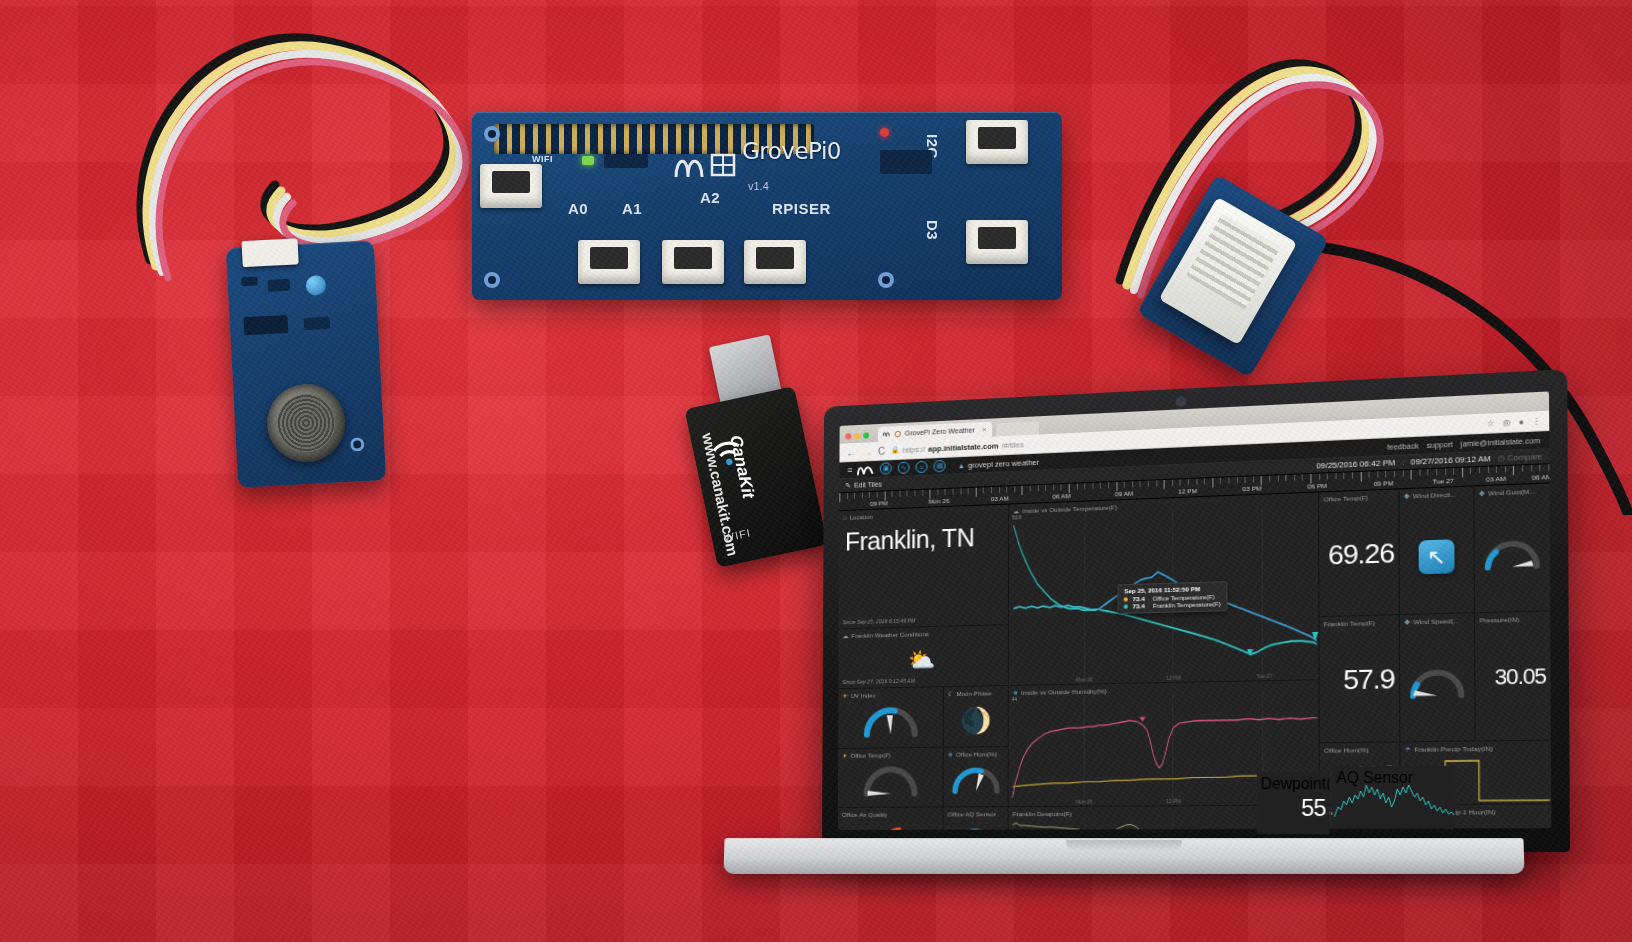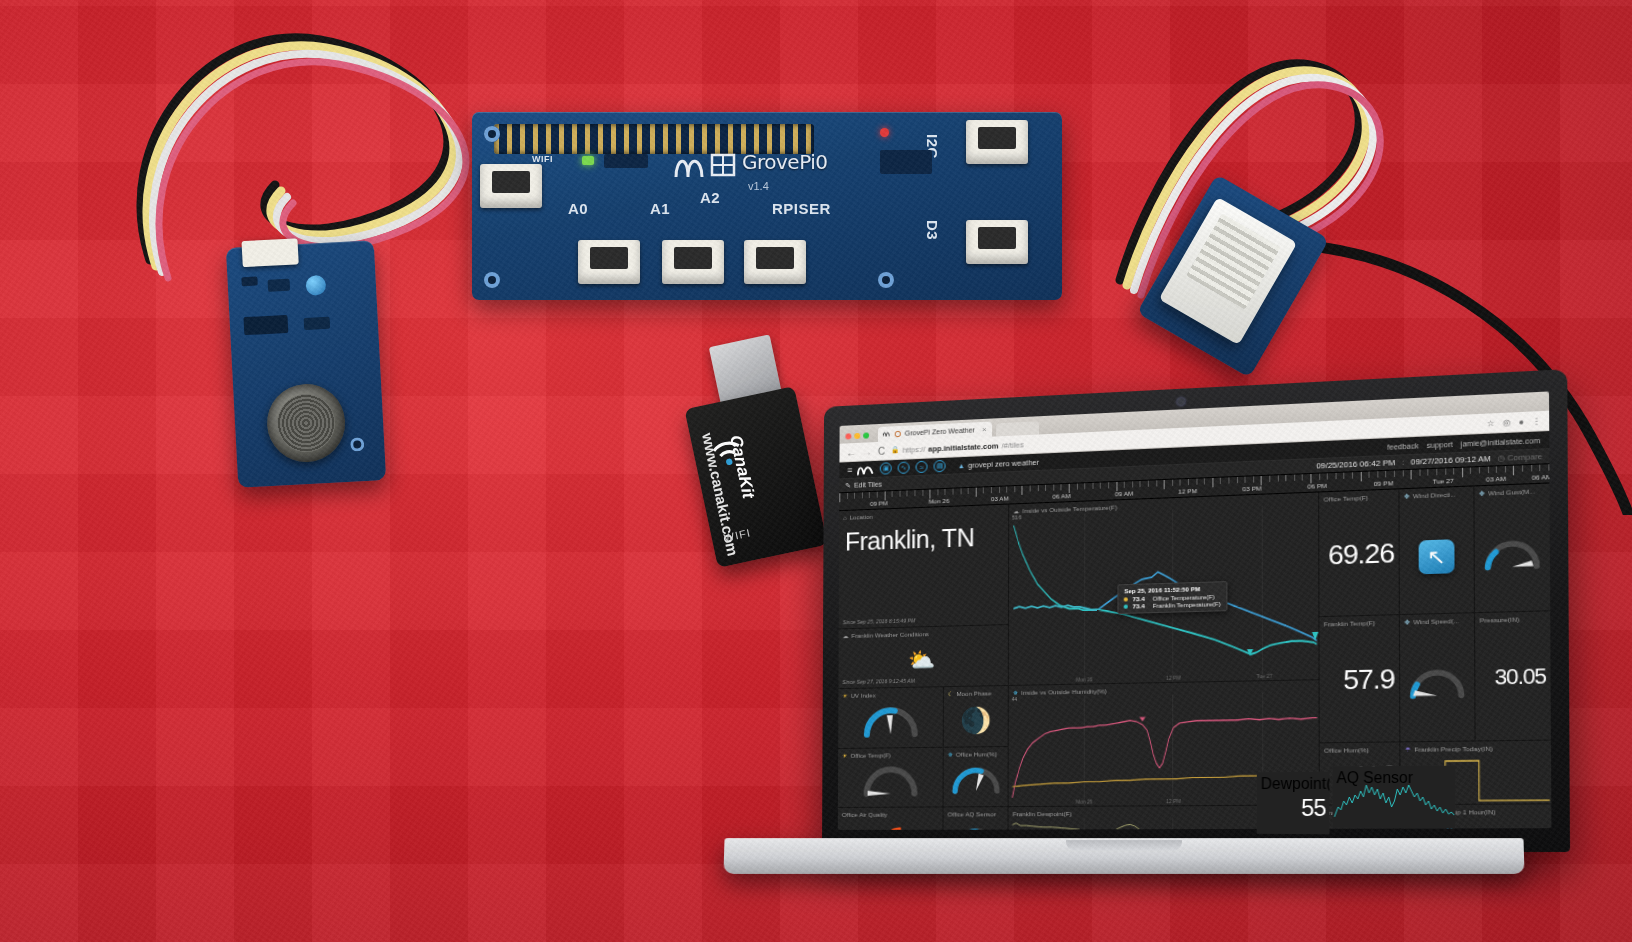--- a/index.html
+++ b/index.html
@@ -33,21 +33,21 @@
     border-radius: 7px;
     box-shadow: 0 10px 26px rgba(0,0,0,.45), inset 0 1px 0 rgba(255,255,255,.18);
   }
   #grovepi .hdr {
     position:absolute; left:22px; top:12px; width:320px; height:30px;
     background:#0b2545; border-radius:3px;
     background-image: repeating-linear-gradient(90deg,#cfae5a 0 5px, #0b2545 5px 13px);
     box-shadow: inset 0 0 6px rgba(0,0,0,.8);
   }
   #grovepi .logo-text{
-    position:absolute; left:246px; top:38px; color:#e8eef6; font-size:20px;
+    position:absolute; left:246px; top:26px; color:#e8eef6; font-size:23px;
     font-family:"DejaVu Sans", sans-serif; letter-spacing:-.5px;
     text-shadow:0 1px 2px rgba(0,0,0,.6);
   }
   #grovepi .ver{ position:absolute; left:250px; top:68px; color:#b9c9dc; font-size:11px; }
   #grovepi .silk{ position:absolute; color:#dde6f0; font-size:15px; font-weight:bold; letter-spacing:.5px; }
   #grovepi .port{
     position:absolute; width:62px; height:44px; background:#f2f0e8; border-radius:3px;
     box-shadow: inset 0 -6px 8px rgba(0,0,0,.25), 0 2px 4px rgba(0,0,0,.5);
   }
   #grovepi .port i{ position:absolute; left:12px; top:7px; width:38px; height:22px; background:#2b2b2b; border-radius:2px; display:block;}
@@ -265,21 +265,21 @@
     </svg>
     <svg style="position:absolute;left:238px;top:40px;width:26px;height:26px">
       <rect x="2" y="3" width="22" height="20" fill="none" stroke="#e9eef5" stroke-width="2.5"></rect>
       <line x1="2" y1="13" x2="24" y2="13" stroke="#e9eef5" stroke-width="2"></line>
       <line x1="13" y1="3" x2="13" y2="23" stroke="#e9eef5" stroke-width="2"></line>
     </svg>
     <div class="logo-text" style="left:270px;">GrovePi0</div>
     <div class="ver" style="left:276px;">v1.4</div>
 
     <div class="silk" style="left:96px;top:88px;">A0</div>
-    <div class="silk" style="left:150px;top:88px;margin-left:28px;">A1</div>
+    <div class="silk" style="left:150px;top:88px;">A1</div>
     <div class="silk" style="left:228px;top:77px;">A2</div>
     <div class="silk" style="left:300px;top:88px;">RPISER</div>
     <div class="silk" style="left:452px;top:22px;writing-mode:vertical-rl;">I2C</div>
     <div class="silk" style="left:452px;top:108px;writing-mode:vertical-rl;">D3</div>
 
     <div class="port" style="left:8px;top:52px;">
         <i></i>
       </div>
     <div class="port" style="left:106px;top:128px;">
         <i></i>

